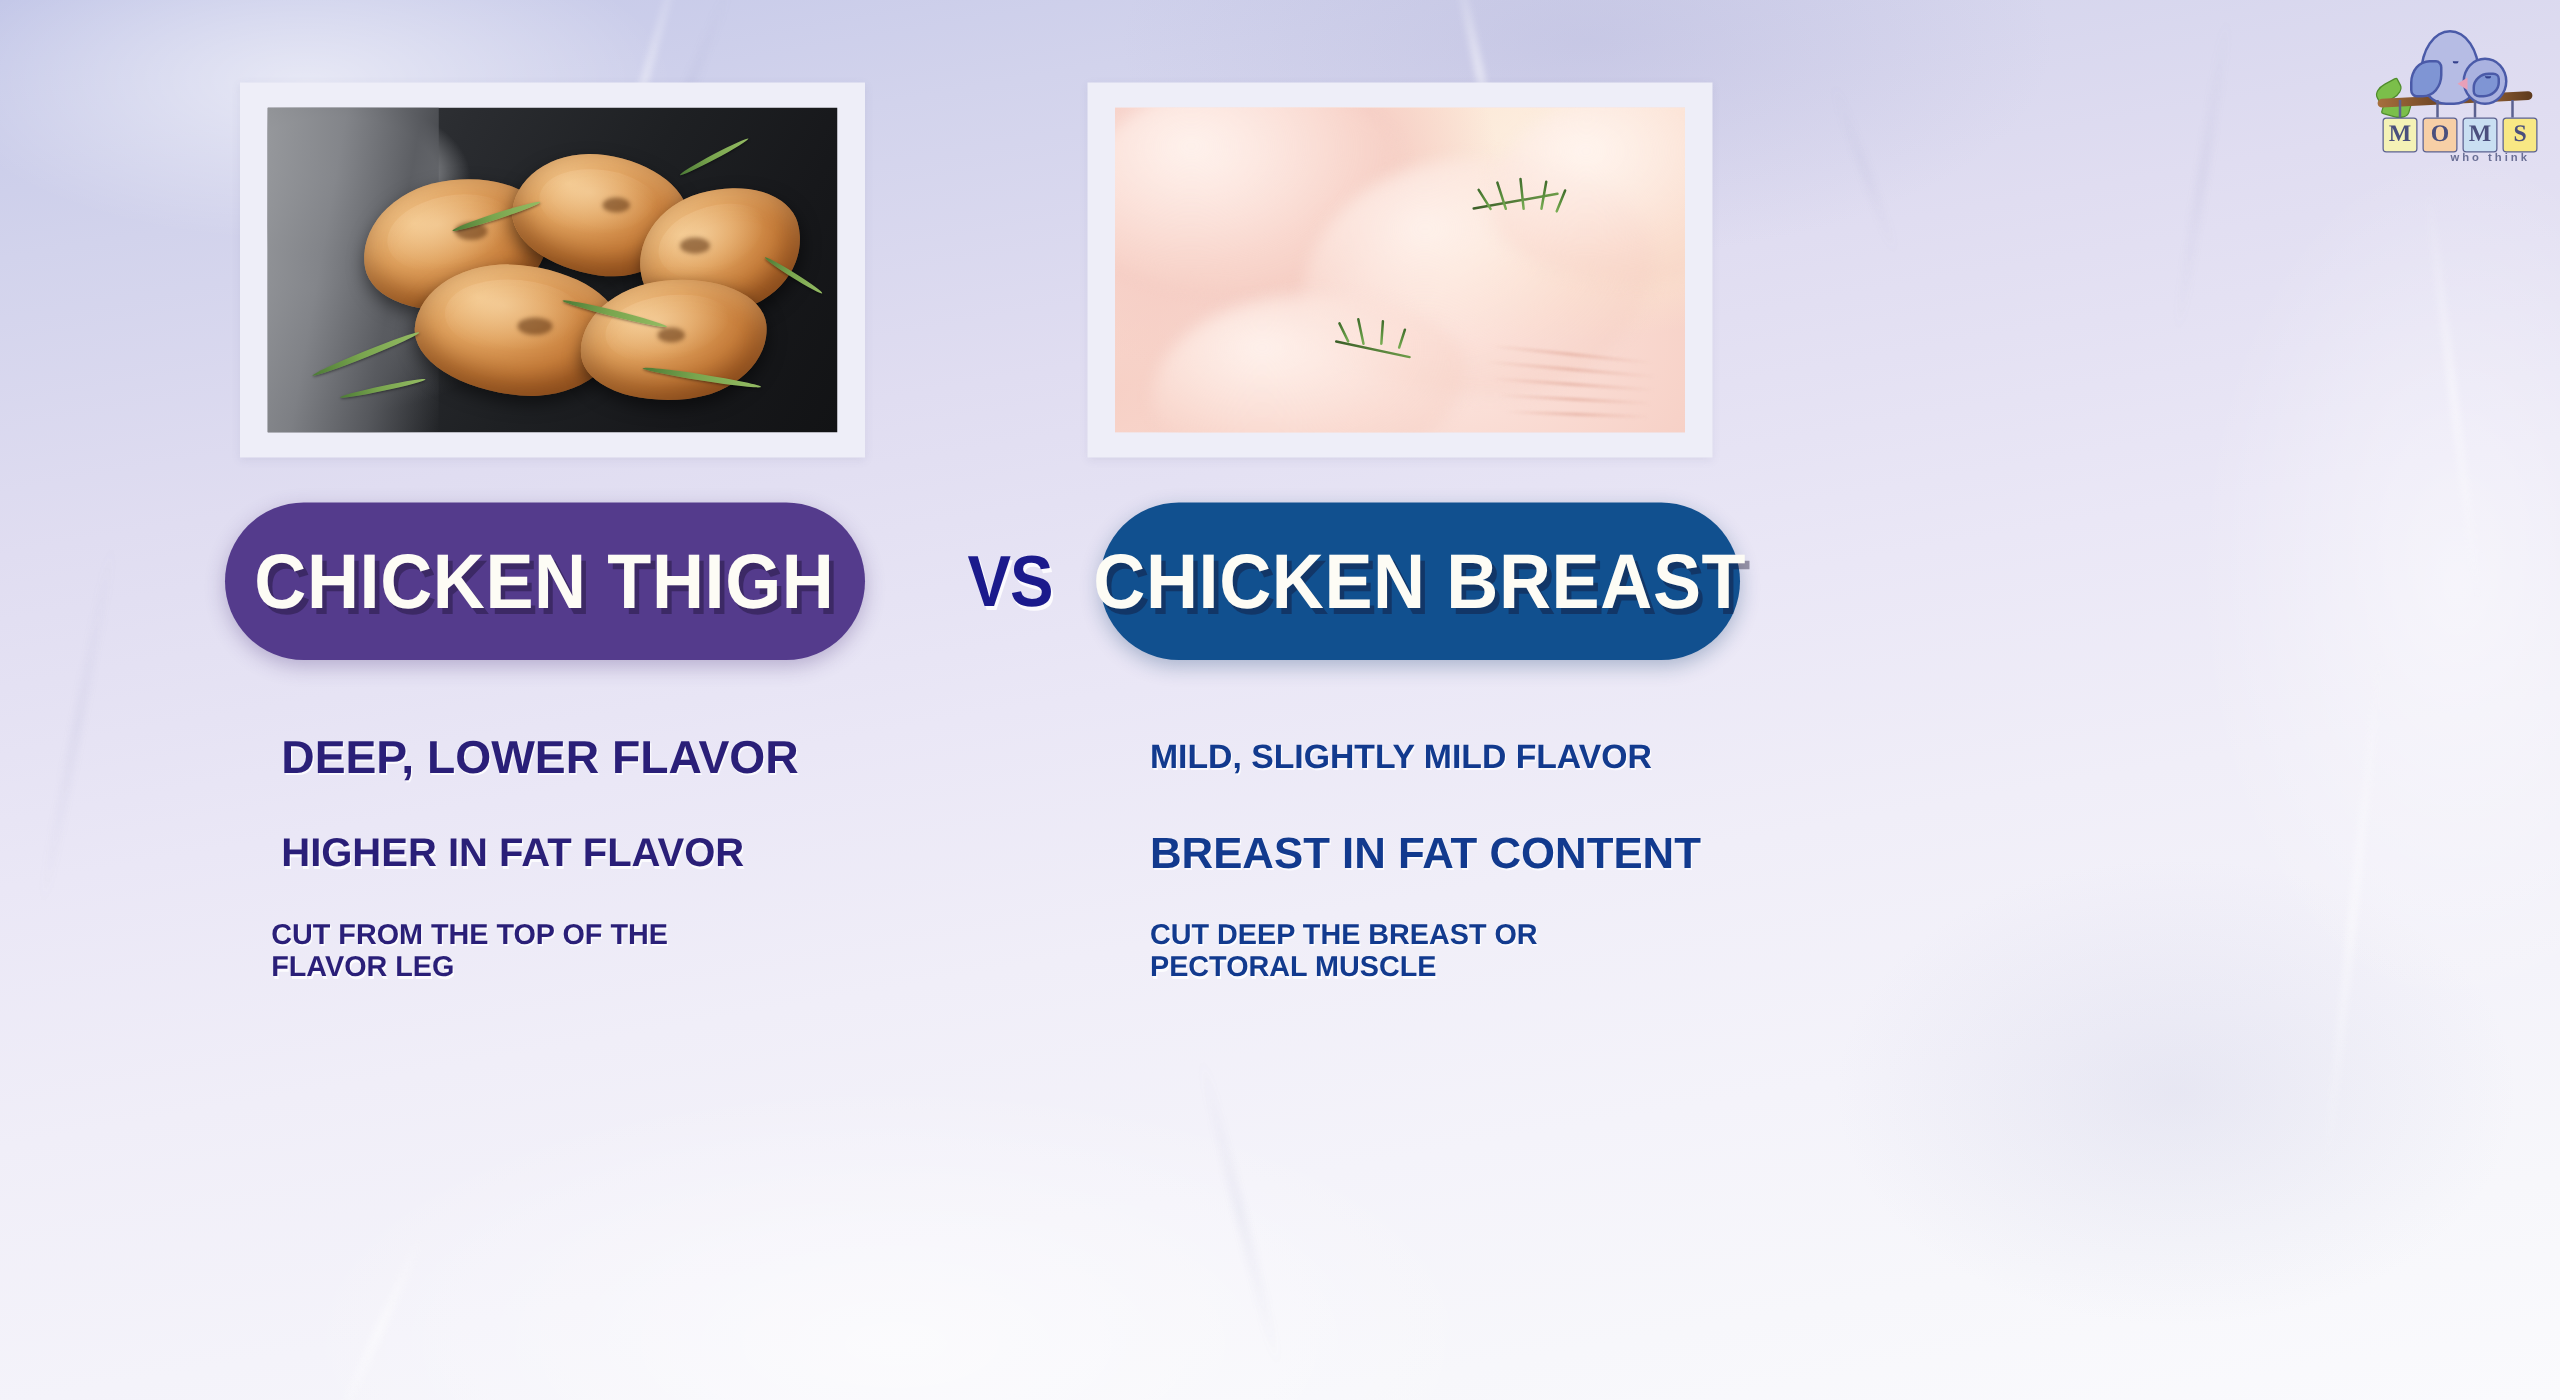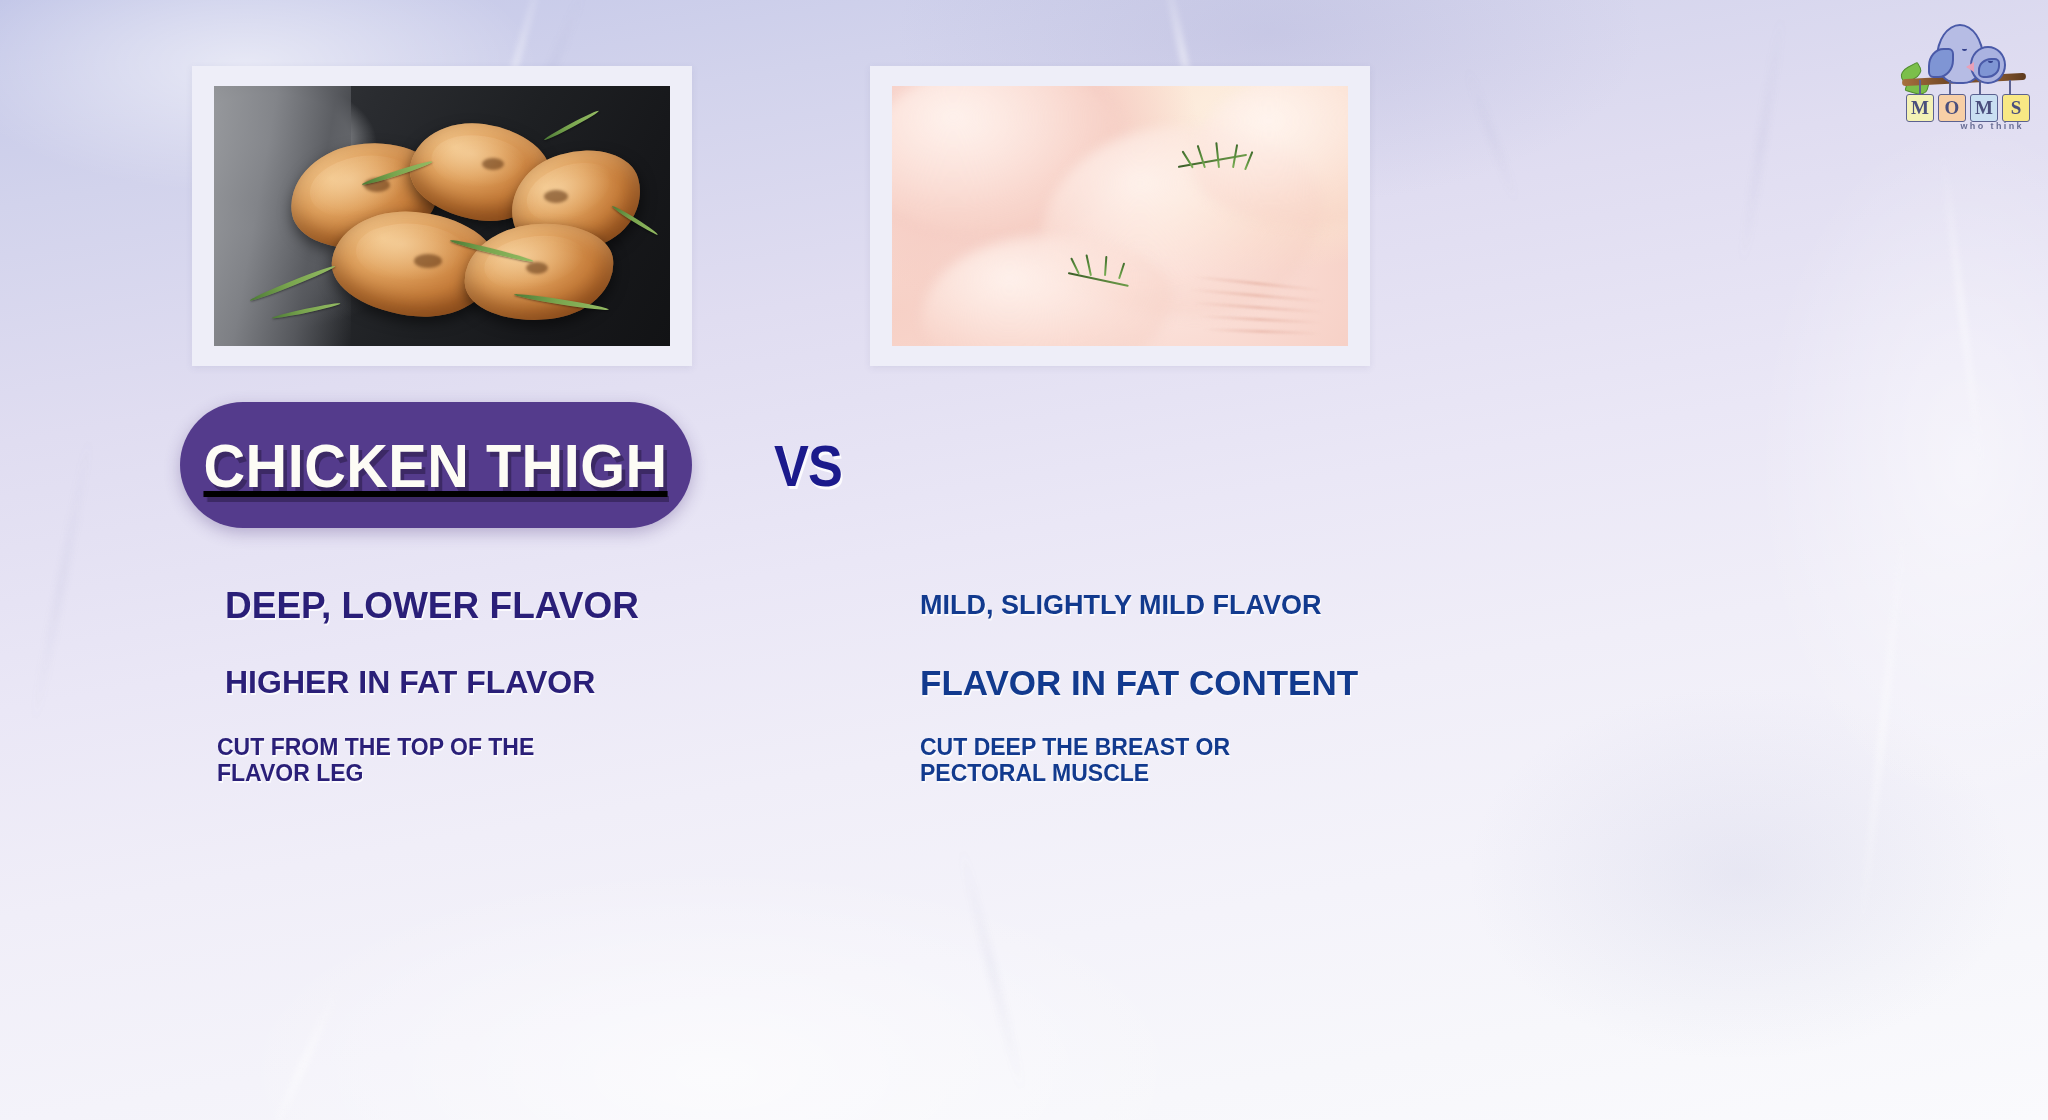--- a/index.html
+++ b/index.html
@@ -350,37 +350,40 @@
 
         <div class="dill-stem" style="left:176px; top:186px; width:62px; transform:rotate(12deg);"></div>
         <div class="dill" style="left:186px; top:170px; height:18px; transform:rotate(-26deg);"></div>
         <div class="dill" style="left:198px; top:168px; height:22px; transform:rotate(-12deg);"></div>
         <div class="dill" style="left:212px; top:170px; height:20px; transform:rotate(4deg);"></div>
         <div class="dill" style="left:226px; top:176px; height:17px; transform:rotate(18deg);"></div>
       </div>
     </div>
   </div>
 
-  <div class="badge badge-thigh" style="left:180px; top:402px; width:512px; height:126px;text-decoration:underline;">
+  <div class="badge badge-thigh" style="left:180px; top:402px; width:512px; height:126px;">
     <span class="badge-label" style="font-size:62px;">CHICKEN THIGH</span>
   </div>
 
   <div class="vs-label" style="left:748px; top:432px; width:120px; text-align:center; font-size:58px;">VS</div>
 
+  <div class="badge badge-breast" style="left:880px; top:402px; width:512px; height:126px;">
+    <span class="badge-label" style="font-size:62px;">CHICKEN BREAST</span>
+  </div>
 
   <div class="col-left">
     <div class="feature" style="left:225px; top:585px; width:560px; font-size:37px;">DEEP, LOWER FLAVOR</div>
     <div class="feature" style="left:225px; top:665px; width:560px; font-size:32px;">HIGHER IN FAT FLAVOR</div>
     <div class="feature" style="left:217px; top:735px; width:560px; font-size:23px;">CUT FROM THE TOP OF THE
 FLAVOR LEG</div>
   </div>
 
   <div class="col-right">
     <div class="feature" style="left:920px; top:590px; width:560px; font-size:27px;">MILD, SLIGHTLY MILD FLAVOR</div>
-    <div class="feature" style="left:920px; top:663px; width:560px; font-size:35px;">FLAVOR IN FAT CONTENT</div>
+    <div class="feature" style="left:920px; top:663px; width:560px; font-size:35px;">BREAST IN FAT CONTENT</div>
     <div class="feature" style="left:920px; top:735px; width:560px; font-size:23px;">CUT DEEP THE BREAST OR
 PECTORAL MUSCLE</div>
   </div>
 
   <div class="logo" style="left:1900px; top:18px;">
     <div class="leaf" style="left:0px;  top:48px; transform:rotate(-28deg);"></div>
     <div class="leaf" style="left:6px;  top:62px; transform:rotate(16deg);"></div>
     <div class="logo-branch"></div>
 
     <div class="bird-big"></div>

